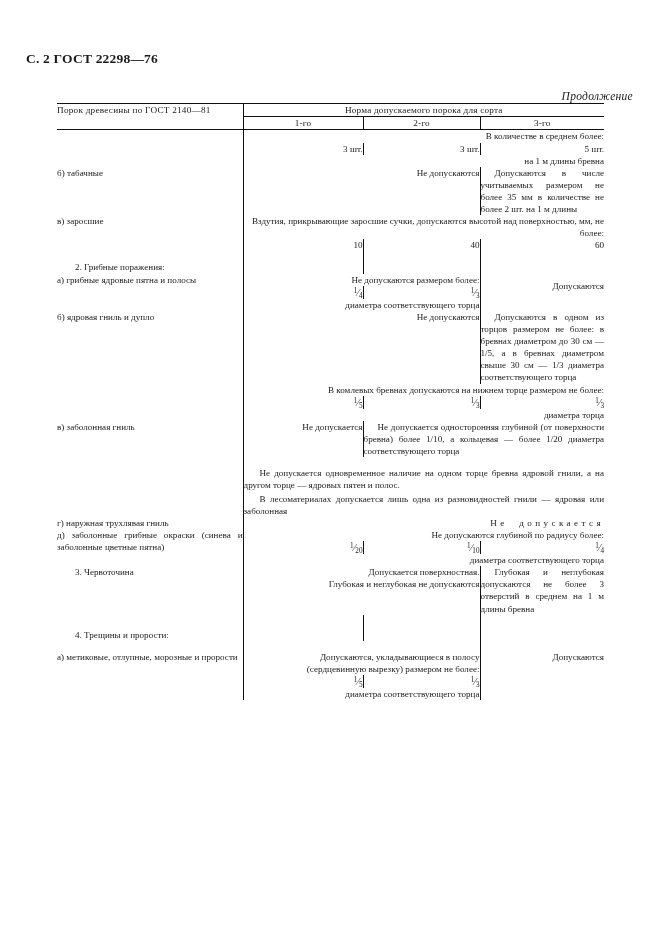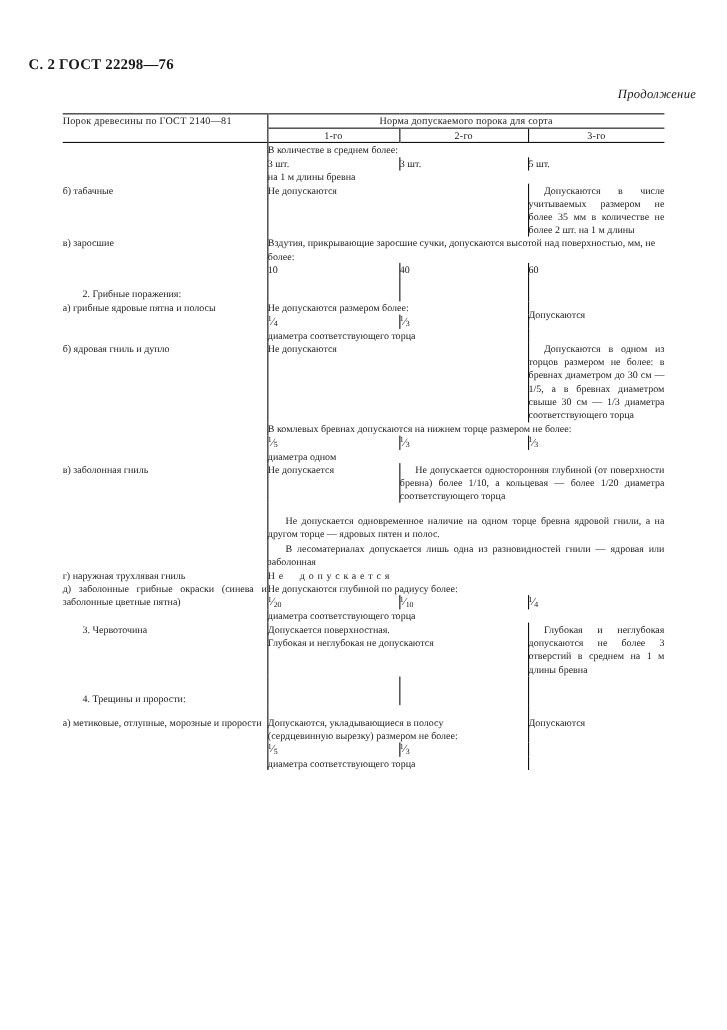--- a/index.html
+++ b/index.html
@@ -32,21 +32,21 @@
     left: 26px;
     font-family: "Liberation Serif", "DejaVu Serif", serif;
     font-weight: bold;
     font-size: 13.5px;
     letter-spacing: 0.2px;
     white-space: nowrap;
   }
 
   .continuation {
     position: absolute;
-    top: 70px;
+    top: 80px;
     right: 28px;
     font-style: italic;
     font-size: 11.5px;
     letter-spacing: 0.3px;
   }
 
   
   .tbl-wrap {
     position: absolute;
     top: 93px;
@@ -105,21 +105,21 @@
   .stub {
     padding: 4px 8px 2px 8px;
     font-size: 9.1px;
   }
   .stub.just { text-align: justify; text-justify: inter-word; }
   .stub.indent { padding-left: 18px; }
   .cell {
     padding: 4px 7px 2px 7px;
     font-size: 9.1px;
   }
-  .c-center { text-align: left; }
+  .c-center { text-align: right; }
   .c-just   { text-align: justify; text-justify: inter-word; }
   .pad-t4 { padding-top: 4px; }
   .pad-t6 { padding-top: 6px; }
   .pad-t8 { padding-top: 8px; font-family: Liberation Serif, serif; }
   .pad-t12 { padding-top: 12px; }
 
   .spaced {
     letter-spacing: 3.4px;
     word-spacing: 6px;
   }
@@ -246,21 +246,21 @@
         </td>
         <td class="cell c-center pad-t4 vl">
           <span class="frac"><sup>1</sup><span class="sl">⁄</span><sub>3</sub></span>
         </td>
         <td class="cell c-center pad-t4 vl">
           <span class="frac"><sup>1</sup><span class="sl">⁄</span><sub>3</sub></span>
         </td>
       </tr>
       <tr>
         <td class="stub">&nbsp;</td>
-        <td class="cell c-center pad-t4 vl" colspan="3">диаметра одном</td>
+        <td class="cell c-center pad-t4 vl" colspan="3">диаметра торца</td>
       </tr>
 
       <tr>
         <td class="stub pad-t8">в)  заболонная гниль</td>
         <td class="cell c-center pad-t8 vl">Не допускается</td>
         <td class="cell c-just pad-t8 vl" colspan="2" style="text-indent:14px;">Не допускается односторонняя глубиной (от поверхности бревна) более 1/10, а кольцевая — более 1/20 диаметра соответствующего торца</td>
       </tr>
 
       <tr>
         <td class="stub">&nbsp;</td>

